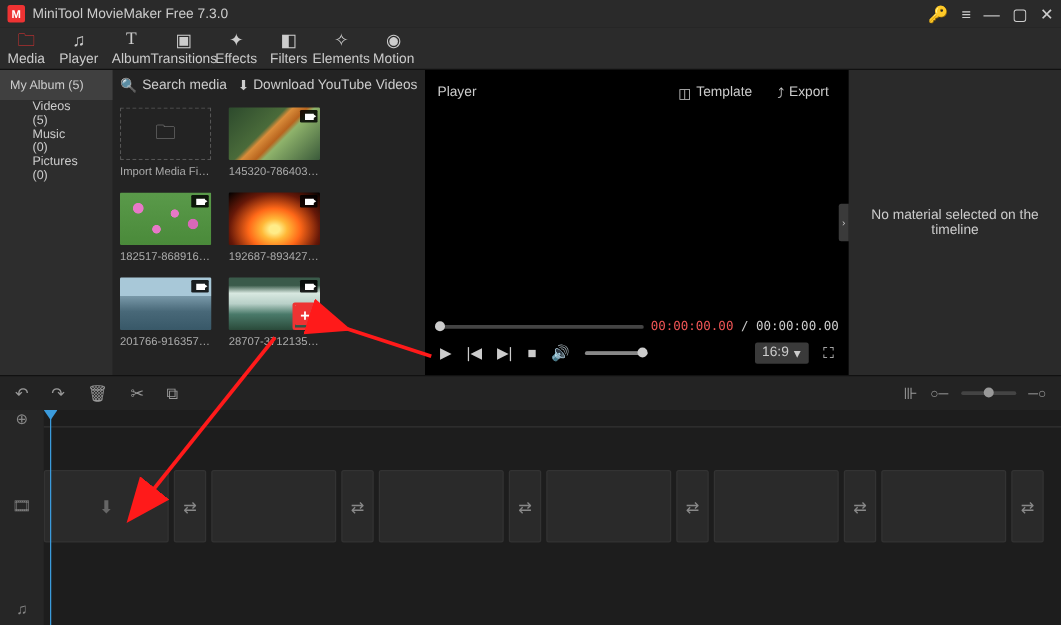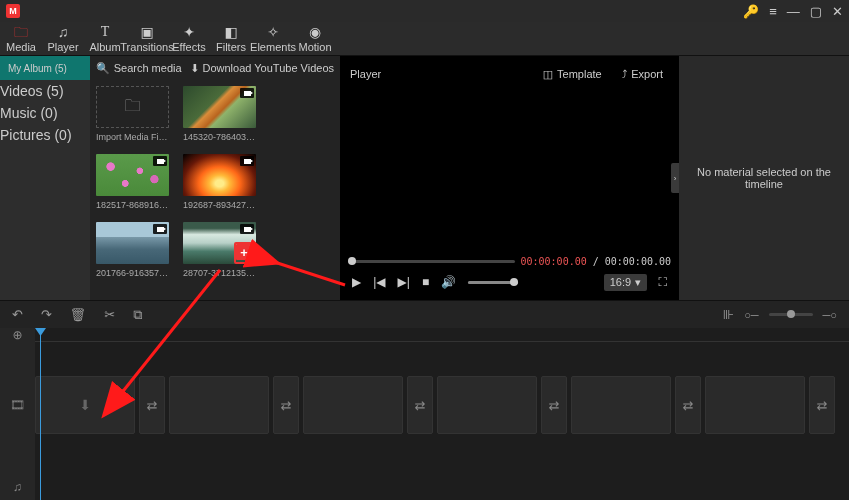--- a/index.html
+++ b/index.html
@@ -10,22 +10,22 @@
 .titlebar-right{display:flex;align-items:center;gap:10px}
 .titlebar-ctrl{cursor:pointer;font-size:13px;line-height:1}
 .key-icon{color:#f5c842}
 .toolbar{height:34px;background:#2b2b2b;display:flex;align-items:center;border-bottom:1px solid #111}
 .tool{width:42px;height:34px;display:flex;flex-direction:column;align-items:center;justify-content:center;gap:2px;cursor:pointer;font-size:9px}
 .tool.active .tool-icon{color:#e33}
 .tool-icon{font-size:14px;line-height:1}
 .main{display:flex;height:244px}
 .left{width:340px;display:flex;background:#232323}
 .side{width:90px;background:#2d2d2d}
-.side-head{background:#0f766e;height:24px;display:flex;align-items:center;padding:0 8px;font-size:10px}
-.side-item{height:22px;display:flex;align-items:center;padding:0 0;font-size:14px;cursor:pointer}
+.side-head{background:#404040;height:24px;display:flex;align-items:center;padding:0 8px;font-size:10px}
+.side-item{height:22px;display:flex;align-items:center;padding:0 26px;font-size:10px;cursor:pointer}
 .lib{flex:1;display:flex;flex-direction:column}
 .lib-top{height:24px;display:flex;align-items:center;padding:0 6px;gap:6px}
 .search{flex:1;display:flex;align-items:center;gap:4px;color:#888;font-size:10px}
 .dl{display:flex;align-items:center;gap:3px;font-size:9px;cursor:pointer}
 .grid{padding:6px;display:flex;flex-wrap:wrap;gap:12px 14px;align-content:flex-start}
 .cell{width:73px}
 .thumb{width:73px;height:42px;position:relative;background:#111;border-radius:1px;overflow:hidden}
 .thumb.import{border:1px dashed #555;display:flex;align-items:center;justify-content:center;background:transparent}
 .vid-badge{position:absolute;top:2px;right:2px;width:14px;height:10px;background:rgba(0,0,0,0.85);border-radius:1px;display:flex;align-items:center;justify-content:center}
 .vid-badge::before{content:'';width:7px;height:5px;background:#fff}
@@ -77,20 +77,21 @@
 
 .arrow{position:absolute;pointer-events:none;z-index:20}
 svg.a{overflow:visible}
 </style>
 </head>
 <body>
 
 <div class="titlebar">
   <div class="titlebar-left">
     <div class="app-logo">M</div>
+    <span>MiniTool MovieMaker Free 7.3.0</span>
   </div>
   <div class="titlebar-right">
     <span class="titlebar-ctrl key-icon">🔑</span>
     <span class="titlebar-ctrl">≡</span>
     <span class="titlebar-ctrl">—</span>
     <span class="titlebar-ctrl">▢</span>
     <span class="titlebar-ctrl">✕</span>
   </div>
 </div>
 

